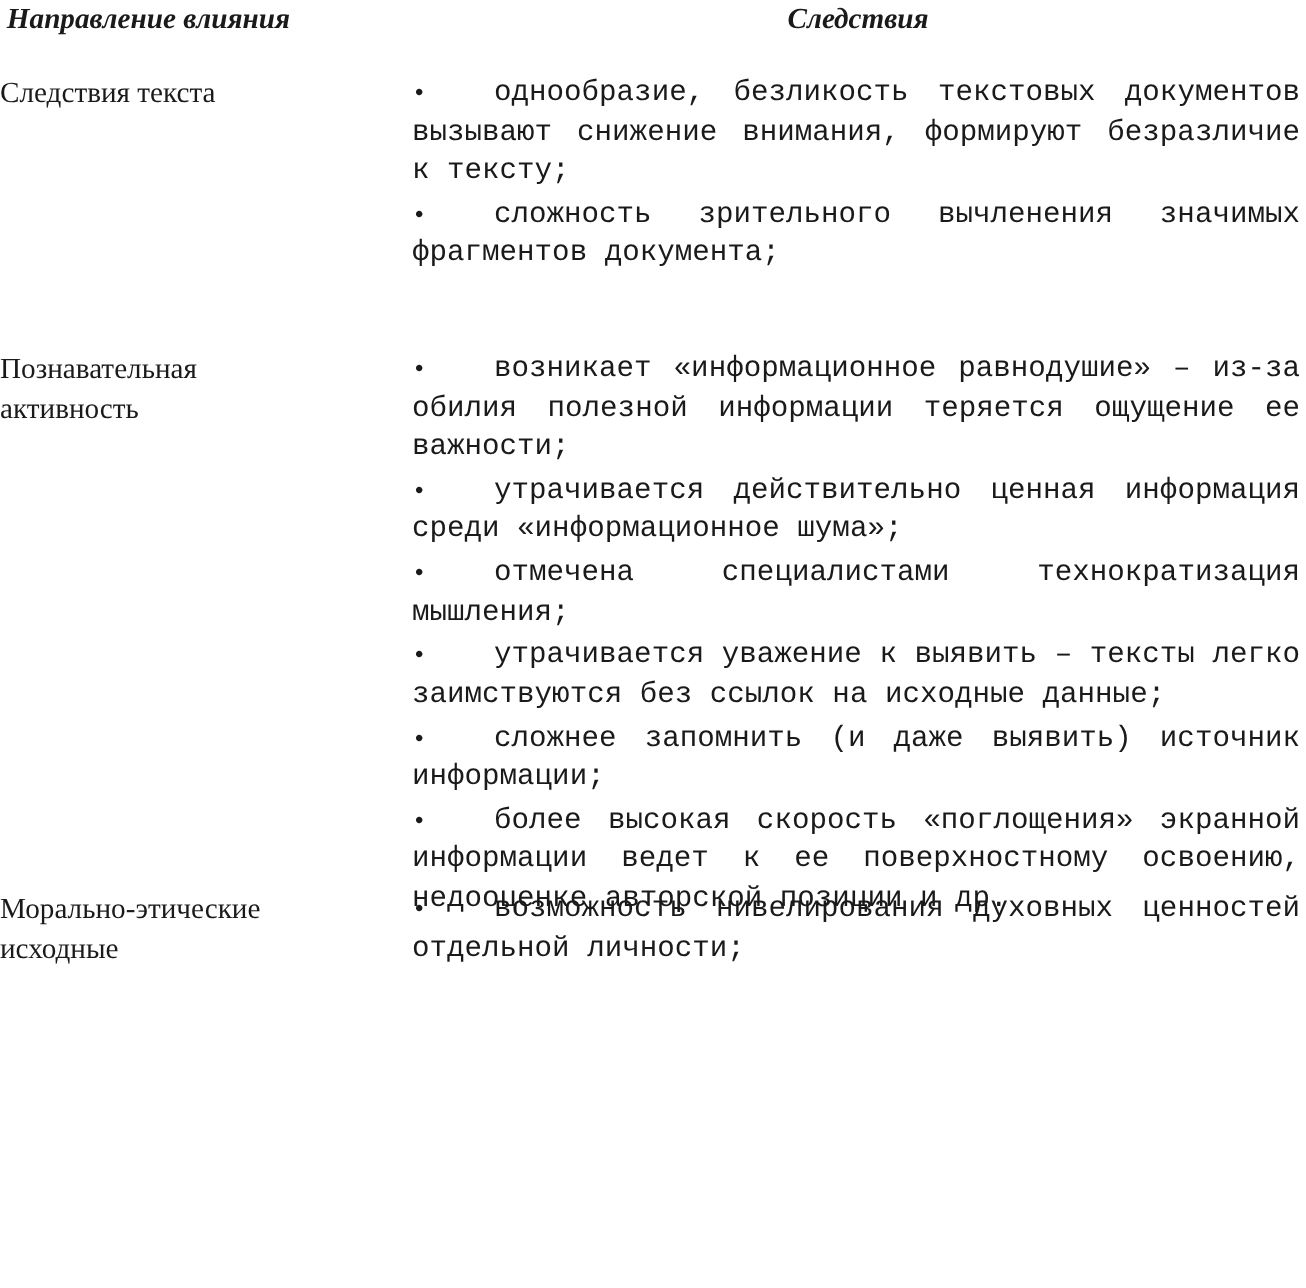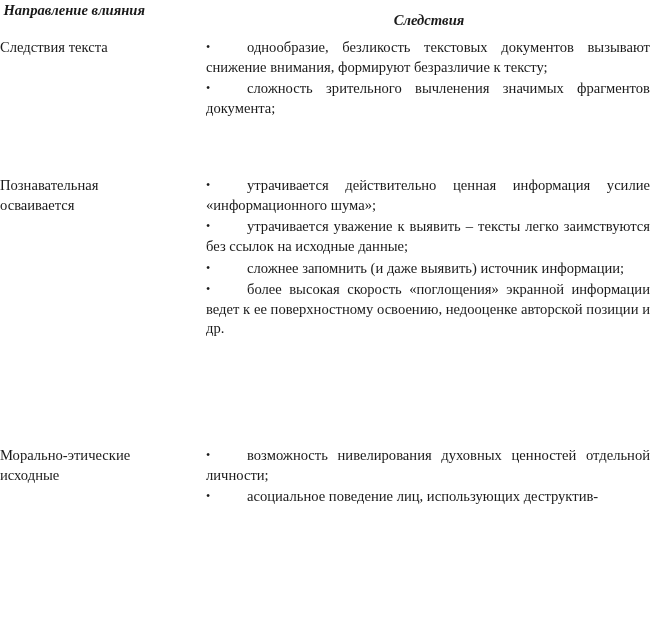--- a/index.html
+++ b/index.html
@@ -8,29 +8,29 @@
     font-family: "Liberation Serif", "DejaVu Serif", serif;
     font-size: 14.6px; color: #1a1a1a;
   }
   .header { position: absolute; top: 0; left: 0; width: 653px; height: 40px; }
   .h-left {
     position: absolute; left: 0; width: 145px; top: 1px;
     text-align: right; font-style: italic; font-weight: bold;
     line-height: 18px;
   }
   .h-right {
-    position: absolute; left: 205px; right: 0; top: 11px;
+    position: absolute; left: 205px; right: 0; top: 1px;
     text-align: center; font-style: italic; font-weight: bold; line-height: 18px;
   }
   .section { position: absolute; left: 0; width: 653px; }
   .sec-label {
     position: absolute; left: 0; top: 0; width: 190px;
     line-height: 19.5px;
   }
-  .sec-items { position: absolute; left: 206px; width: 444px; top: 0; }
+  .sec-items { position: absolute; left: 206px; width: 444px; top: 0; font-family: Liberation Mono, monospace; }
   .item {
     text-align: justify; line-height: 19.5px; margin: 0 0 2.3px 0;
     hyphens: manual;
   }
   .bullet { display: inline-block; width: 41px; font-size: 12px; vertical-align: top; line-height: 19.5px; }
   .sec1 { top: 38px; }
   .sec2 { top: 176px; }
   .sec3 { top: 446px; }
 </style>
 </head>
@@ -43,28 +43,29 @@
 
 <div class="section sec1">
   <div class="sec-label">Следствия текста</div>
   <div class="sec-items">
       <div class="item"><span class="bullet">•</span><span>однообразие, безликость текстовых документов вызывают снижение внимания, формируют безразличие к тексту;</span></div>
       <div class="item"><span class="bullet">•</span><span>сложность зрительного вычленения значимых фрагментов документа;</span></div>
     </div>
 </div>
 
 <div class="section sec2">
-  <div class="sec-label" style="width:130px;">Познавательная осваивается</div>
+  <div class="sec-label" style="width:130px;">Познавательная активность</div>
   <div class="sec-items">
-      <div class="item"><span class="bullet">•</span><span>утрачивается действительно ценная информация усилие «информационного шума»;</span></div>
+      <div class="item"><span class="bullet">•</span><span>возникает «информационное равнодушие» – из-за обилия полезной информации теряется ощущение ее важности;</span></div>
+      <div class="item"><span class="bullet">•</span><span>утрачивается действительно ценная информация среди «информационное шума»;</span></div>
+      <div class="item"><span class="bullet">•</span><span>отмечена специалистами технократизация мышления;</span></div>
       <div class="item"><span class="bullet">•</span><span>утрачивается уважение к выявить – тексты легко заимствуются без ссылок на исходные данные;</span></div>
       <div class="item"><span class="bullet">•</span><span>сложнее запомнить (и даже выявить) источник информации;</span></div>
       <div class="item"><span class="bullet">•</span><span>более высокая скорость «поглощения» экранной информации ведет к ее поверхностному освоению, недооценке авторской позиции и др.</span></div>
     </div>
 </div>
 
 <div class="section sec3">
   <div class="sec-label" style="width:150px;">Морально-этические исходные</div>
   <div class="sec-items">
       <div class="item"><span class="bullet">•</span><span>возможность нивелирования духовных ценностей отдельной личности;</span></div>
-      <div class="item"><span class="bullet">•</span><span>асоциальное поведение лиц, использующих деструктив-</span></div>
     </div>
 </div>
 
 </body></html>

